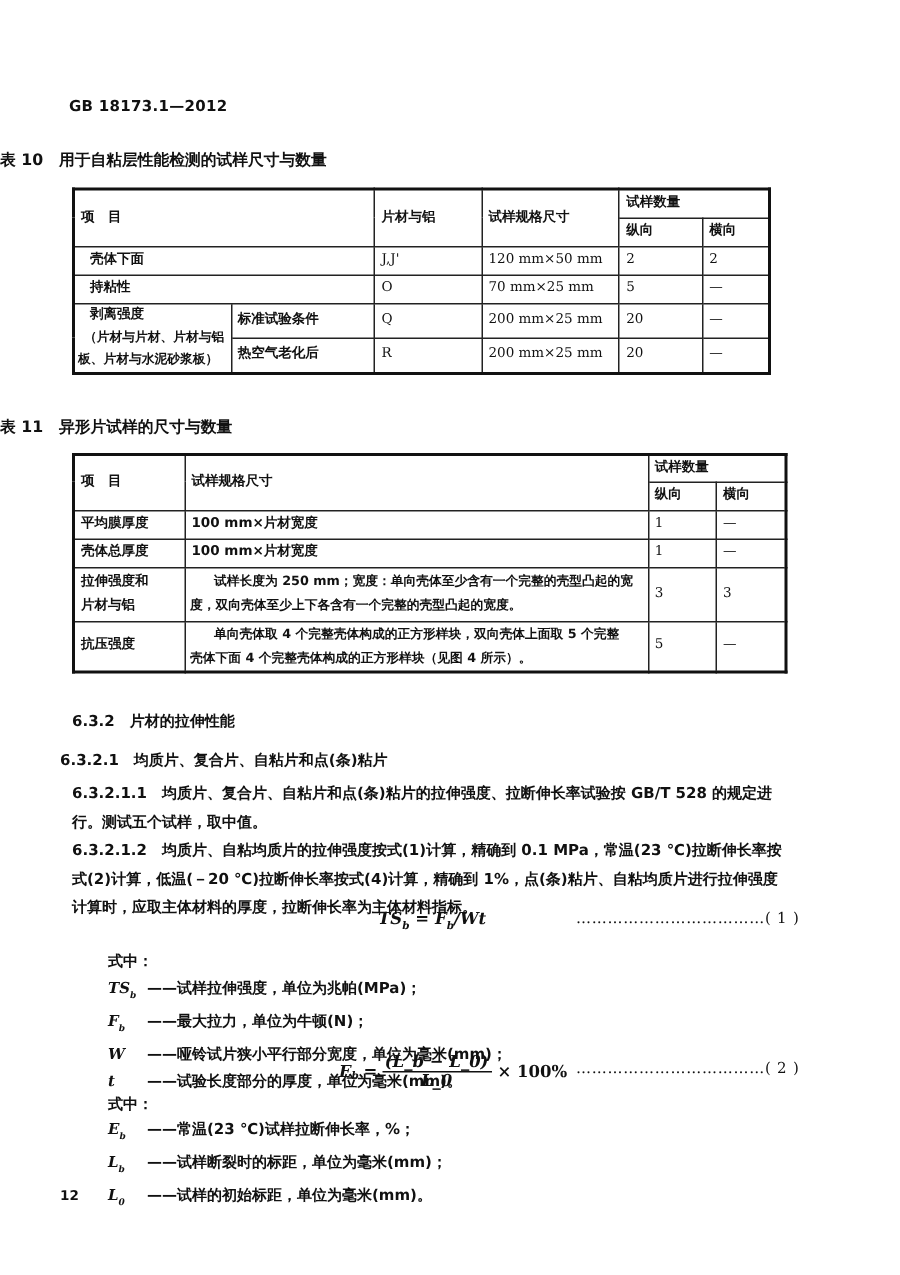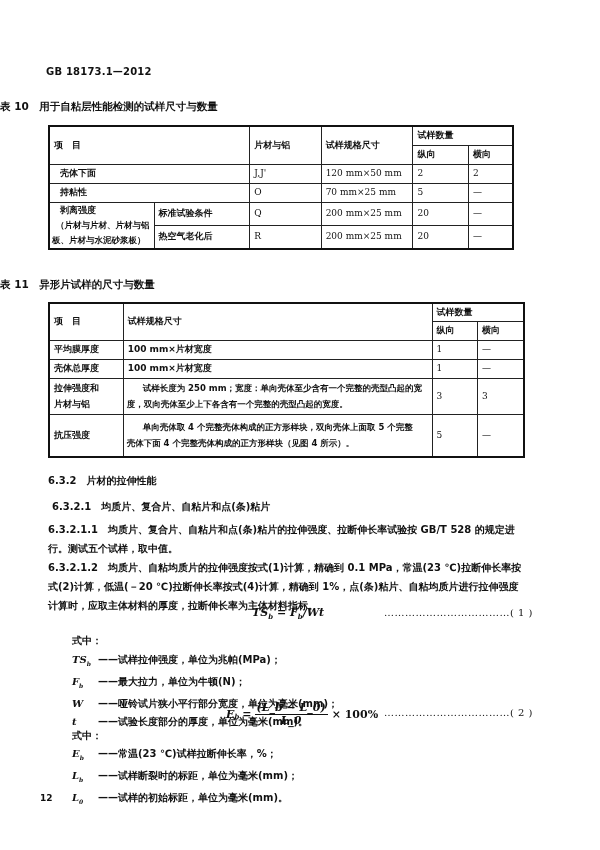--- a/index.html
+++ b/index.html
@@ -125,34 +125,34 @@
       <div>拉伸强度和</div>
       <div>片材与铝</div>
     </td>
     <td class="cn" style="text-align:left; line-height:16px; font-size:8.5px; padding:0 3px;">
       <div style="text-indent:16px; white-space:nowrap">试样长度为 250 mm；宽度：单向壳体至少含有一个完整的壳型凸起的宽</div>
       <div style="white-space:nowrap">度，双向壳体至少上下各含有一个完整的壳型凸起的宽度。</div>
     </td>
     <td>3</td>
     <td>3</td>
   </tr>
-  <tr style="height:43px">
+  <tr style="height:33px">
     <td class="cn">抗压强度</td>
     <td class="cn" style="text-align:left; line-height:16px; font-size:8.5px; padding:0 3px;">
       <div style="text-indent:16px; white-space:nowrap">单向壳体取 4 个完整壳体构成的正方形样块，双向壳体上面取 5 个完整</div>
       <div style="white-space:nowrap">壳体下面 4 个完整壳体构成的正方形样块（见图 4 所示）。</div>
     </td>
     <td>5</td>
     <td>—</td>
   </tr>
 </tbody>
   </table>
 
 <div class="abs sec" style="left:48px; top:474px;">6.3.2　片材的拉伸性能</div>
-<div class="abs sec" style="left:52px; top:500px;text-align:right;">6.3.2.1　均质片、复合片、自粘片和点(条)粘片</div>
+<div class="abs sec" style="left:40px; top:500px;text-align:right;">6.3.2.1　均质片、复合片、自粘片和点(条)粘片</div>
 <div class="abs txt" style="left:48px; top:520px; width:520px;">
   <div style="white-space:nowrap">6.3.2.1.1　均质片、复合片、自粘片和点(条)粘片的拉伸强度、拉断伸长率试验按 GB/T 528 的规定进</div>
   <div style="white-space:nowrap">行。测试五个试样，取中值。</div>
 </div>
 <div class="abs txt" style="left:48px; top:558px; width:520px;">
   <div style="white-space:nowrap">6.3.2.1.2　均质片、自粘均质片的拉伸强度按式(1)计算，精确到 0.1 MPa，常温(23 ℃)拉断伸长率按</div>
   <div style="white-space:nowrap">式(2)计算，低温(－20 ℃)拉断伸长率按式(4)计算，精确到 1%，点(条)粘片、自粘均质片进行拉伸强度</div>
   <div style="white-space:nowrap">计算时，应取主体材料的厚度，拉断伸长率为主体材料指标。</div>
 </div>
 

